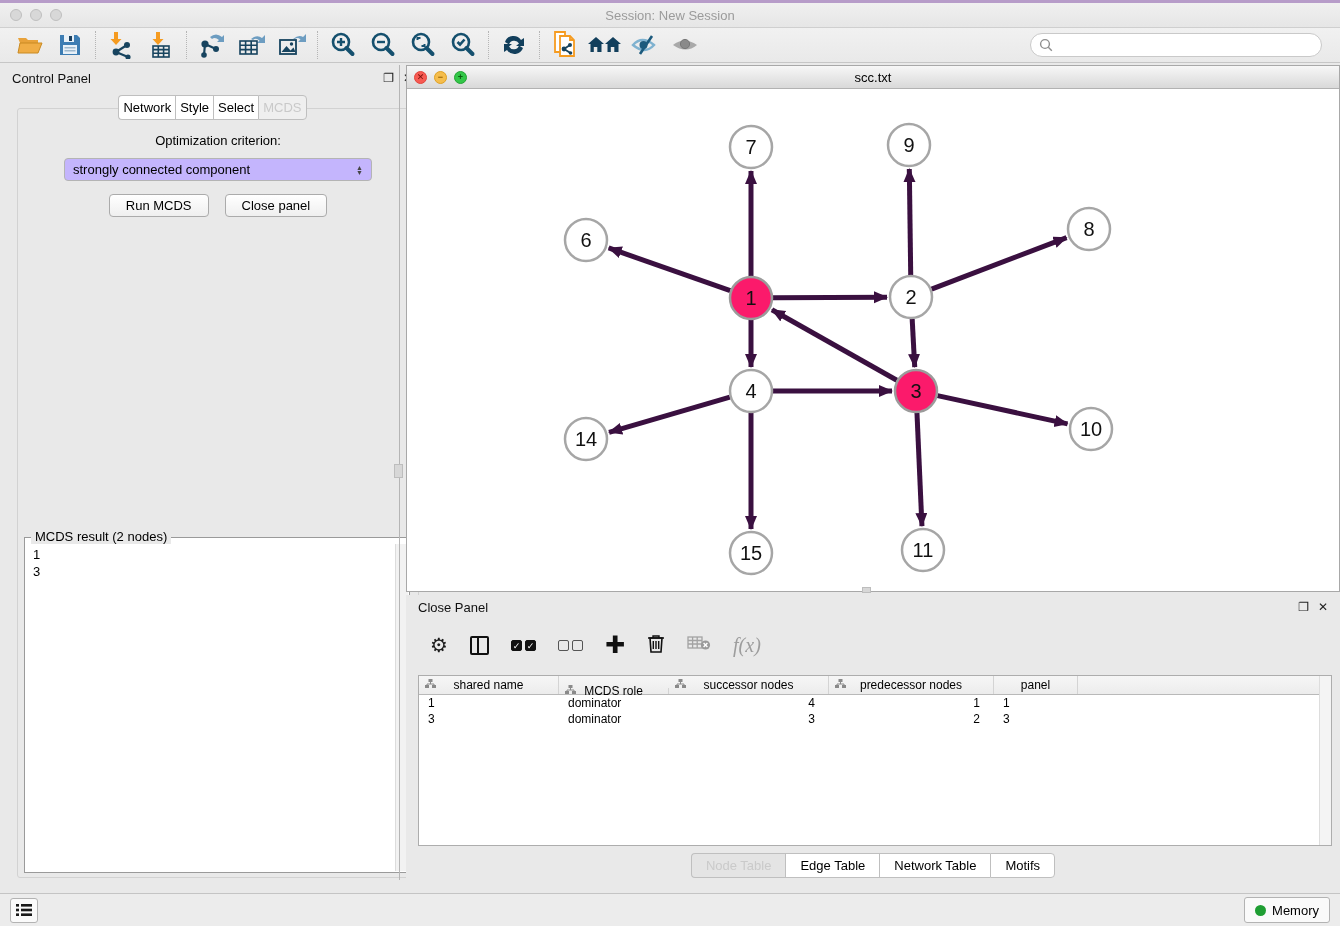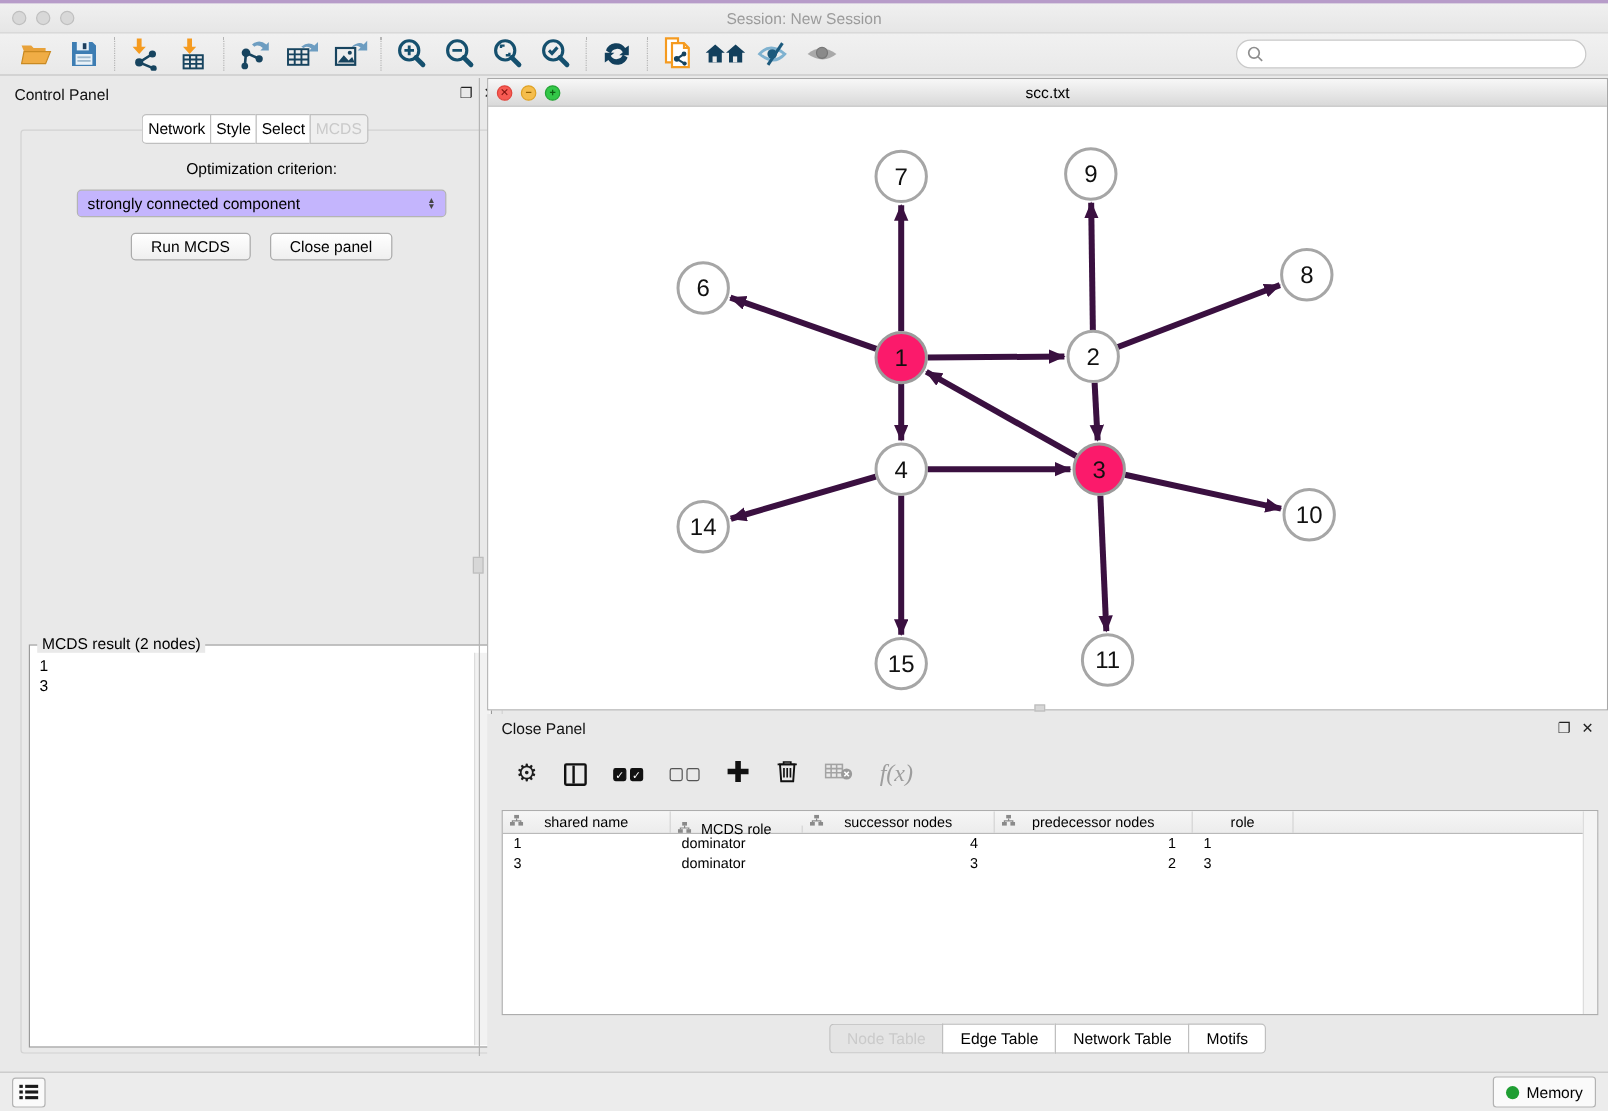--- a/index.html
+++ b/index.html
@@ -431,21 +431,21 @@
               <g fill="#8a8a8a">
                 <rect x="3.5" y="0" width="4" height="3"></rect>
                 <rect x="0" y="6" width="4" height="3"></rect>
                 <rect x="7" y="6" width="4" height="3"></rect>
                 <path d="M5.5 3 v2 M2 6 v-1 h7 v1" stroke="#8a8a8a" fill="none"></path>
               </g>
             </svg></span>
           <span>predecessor nodes</span>
         </div>
         <div class="th" style="width: 84px;">
-          <span>role</span>
+          <span>panel</span>
         </div>
       </div>
     <div id="table-body">
         <div class="trow">
           <div class="td" style="width: 140px; text-align: left; padding: 0px 0px 0px 9px;">1</div>
           <div class="td" style="width: 110px; text-align: left; padding: 0px 0px 0px 9px;">dominator</div>
           <div class="td" style="width: 160px; text-align: right; padding: 0px 14px 0px 0px;">4</div>
           <div class="td" style="width: 165px; text-align: right; padding: 0px 14px 0px 0px;">1</div>
           <div class="td" style="width: 84px; text-align: left; padding: 0px 0px 0px 9px;">1</div>
         </div>

